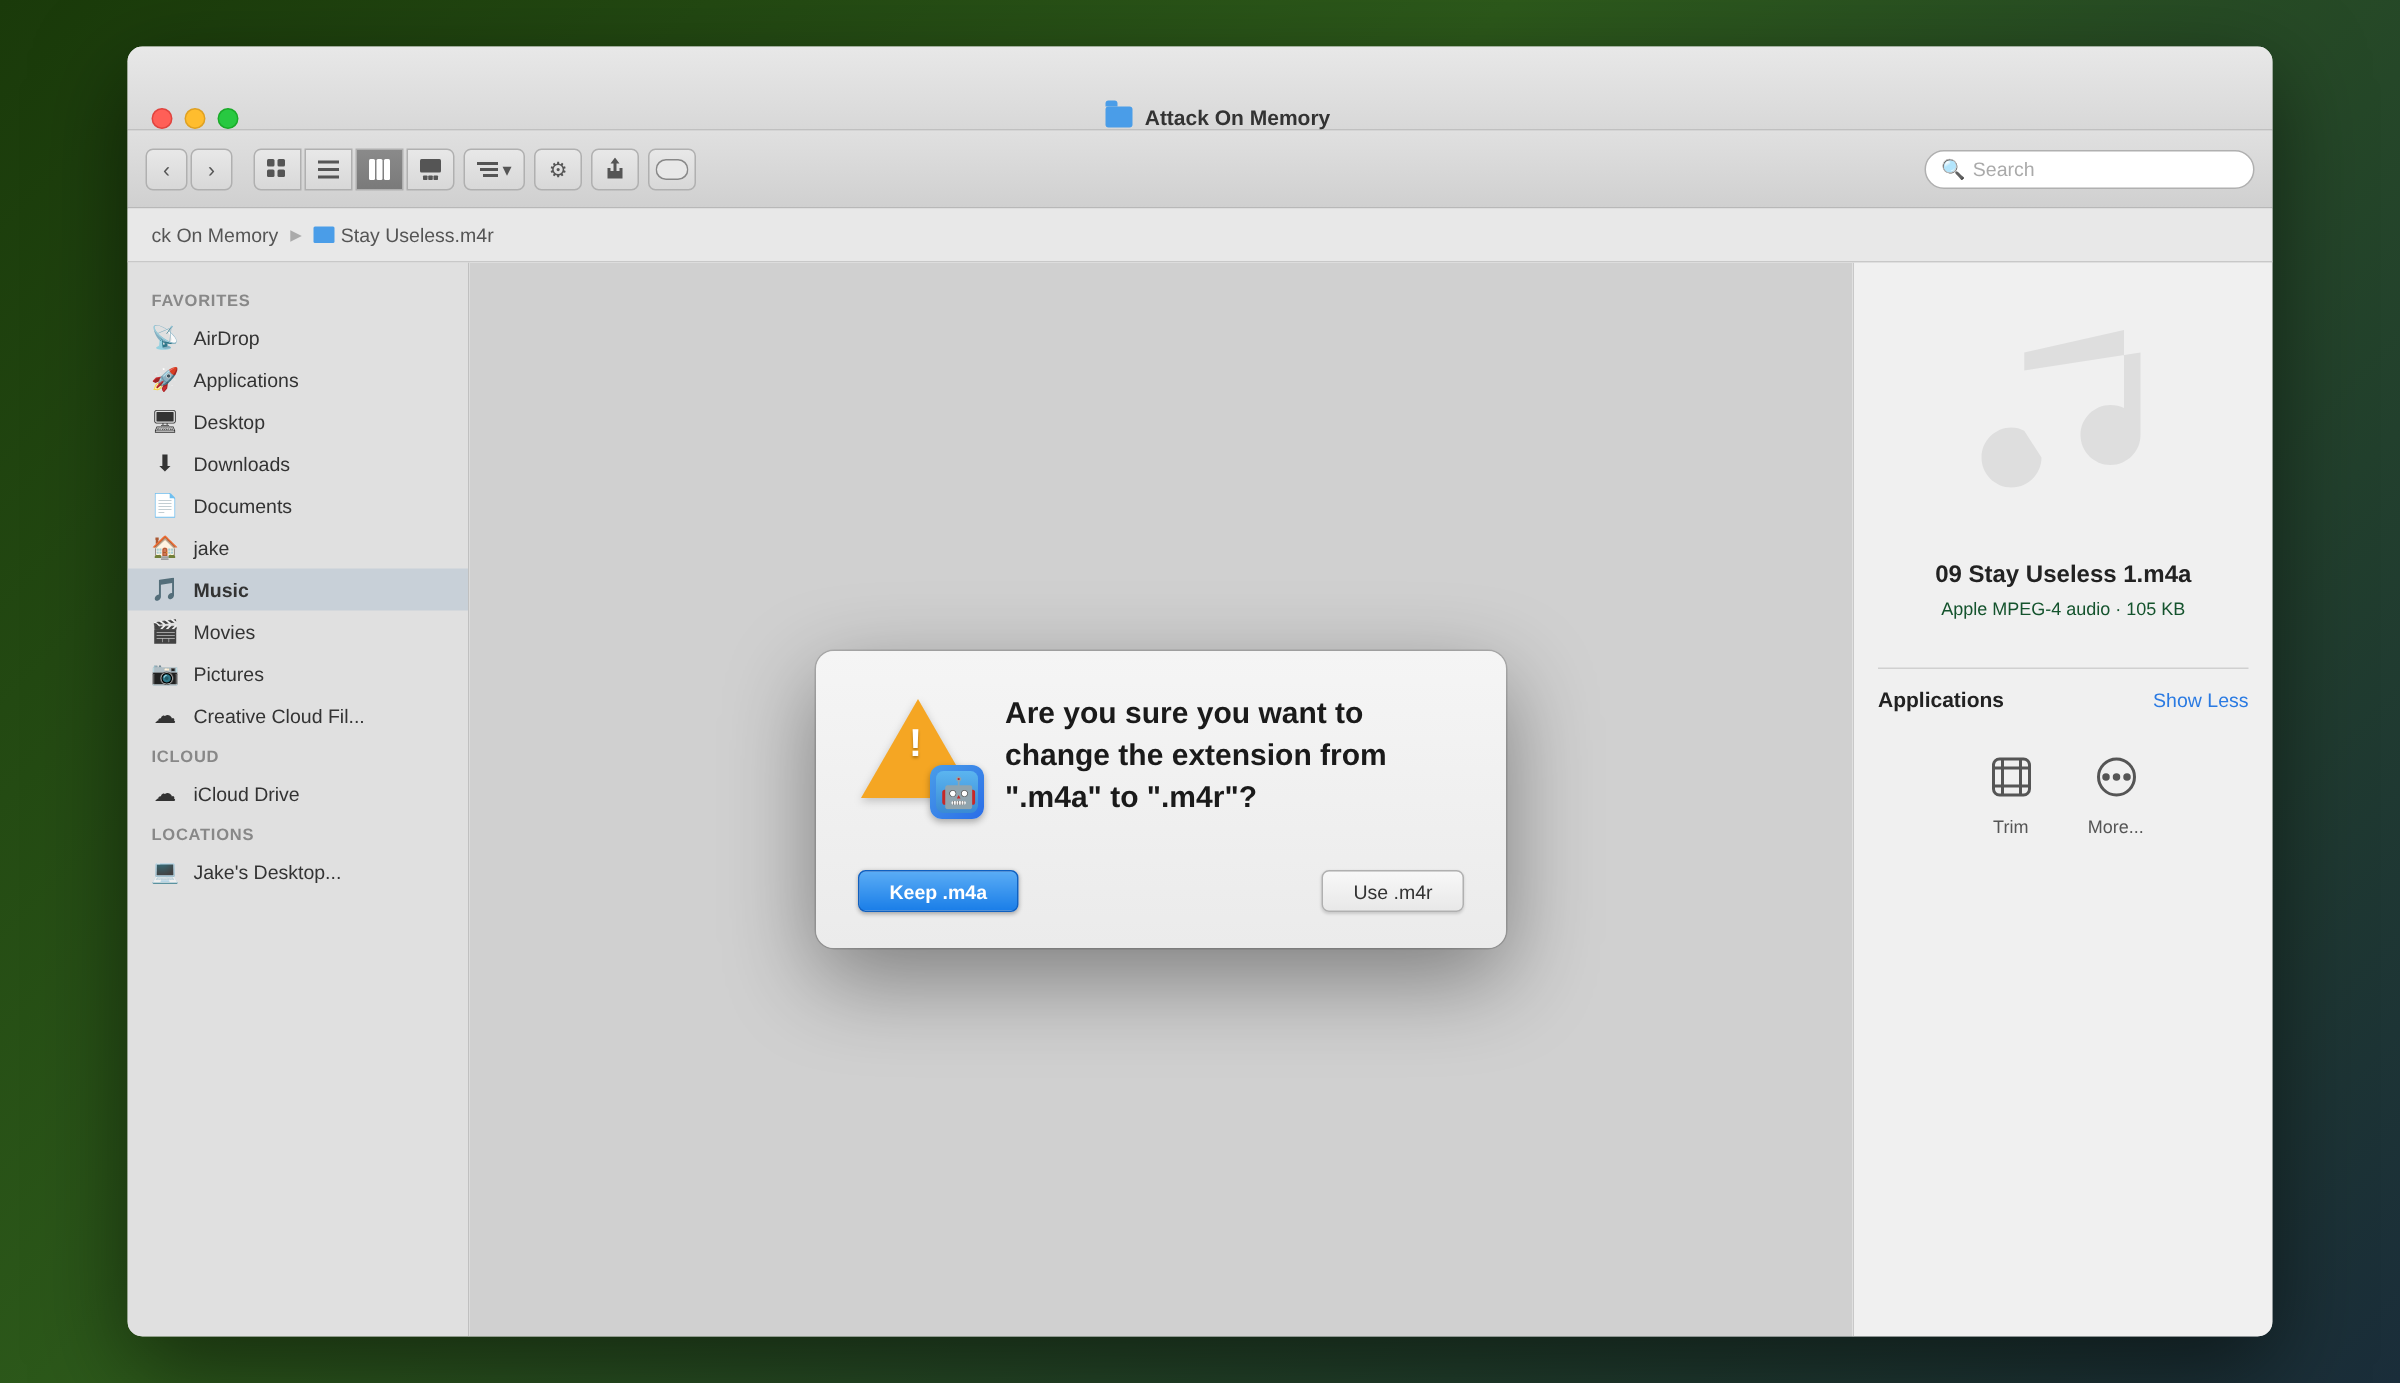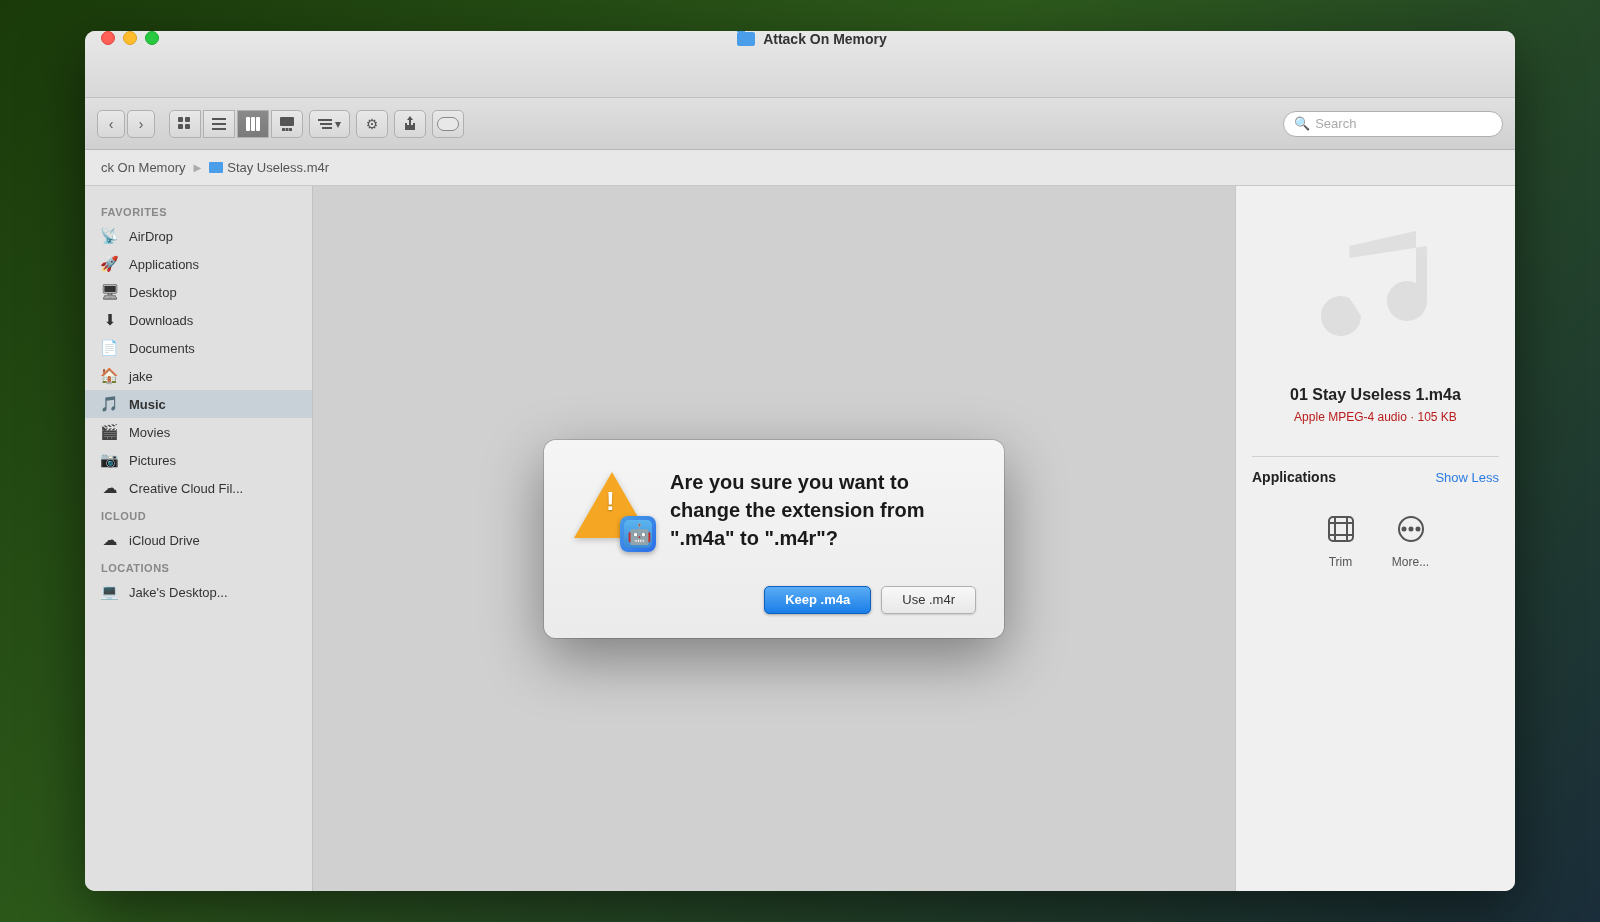--- a/index.html
+++ b/index.html
@@ -21,25 +21,25 @@
       border-radius: 10px;
       box-shadow: 0 20px 60px rgba(0,0,0,0.5);
       display: flex;
       flex-direction: column;
       overflow: hidden;
       position: relative;
     }
 
     
     .title-bar {
-      height: 67px;
+      height: 56px;
       background: linear-gradient(180deg, #e8e8e8 0%, #d8d8d8 100%);
       border-bottom: 1px solid #c0c0c0;
       display: flex;
-      align-items: flex-start;
+      align-items: flex-end;
       justify-content: center;
       position: relative;
       flex-shrink: 0;
       padding-left: 24px;
     }
     .traffic-lights {
       position: absolute;
       left: 16px;
       display: flex;
       gap: 8px;
@@ -276,21 +276,21 @@
     }
     .preview-filename {
       font-size: 16px;
       font-weight: 700;
       color: #222;
       text-align: center;
       margin-bottom: 6px;
     }
     .preview-meta {
       font-size: 12px;
-      color: #b91c1c;
+      color: #14532d;
       text-align: center;
       margin-bottom: 20px;
     }
     .preview-divider {
       width: 100%;
       height: 1px;
       background: #d0d0d0;
       margin: 12px 0;
     }
     .preview-info-row {
@@ -431,21 +431,21 @@
       line-height: 1.4;
       margin-bottom: 10px;
     }
     .dialog-message {
       font-size: 13px;
       color: #444;
       line-height: 1.5;
     }
     .dialog-buttons {
       display: flex;
-      justify-content: flex-end;
+      justify-content: space-between;
       gap: 10px;
     }
     .dialog-btn {
       height: 28px;
       padding: 0 20px;
       border-radius: 5px;
       font-size: 13px;
       cursor: pointer;
       border: none;
       font-weight: 500;
@@ -640,21 +640,21 @@
         </div>
       </div>
     </div>
 
     <div class="preview-pane">
       <div class="preview-music-icon">
         <svg width="140" height="140" viewBox="0 0 140 140" fill="none" xmlns="http://www.w3.org/2000/svg">
           <path d="M55 100 C55 111 46 120 35 120 C24 120 15 111 15 100 C15 89 24 80 35 80 C38 80 41 80.8 43.5 82.2 L43.5 30 L110 15 L110 67 C107.5 65.8 104.5 65 101 65 C90 65 81 74 81 85 C81 96 90 105 101 105 C112 105 121 96 121 85 L121 30 L43.5 42 L43.5 100 C43.5 100 43.5 82.2 43.5 82.2" fill="#aaa"></path>
         </svg>
       </div>
-      <div class="preview-filename">01 Stay Useless 1.m4a</div>
+      <div class="preview-filename">09 Stay Useless 1.m4a</div>
       <div class="preview-meta">Apple MPEG-4 audio · 105 KB</div>
       <div class="preview-divider"></div>
       <div class="preview-info-row">
         <span class="preview-info-label">Applications</span>
         <span class="preview-info-link">Show Less</span>
       </div>
       <div class="preview-actions">
         <div class="preview-action">
           <div class="preview-action-icon">
             <svg width="30" height="30" viewBox="0 0 30 30" fill="none" stroke="#555" stroke-width="2">

